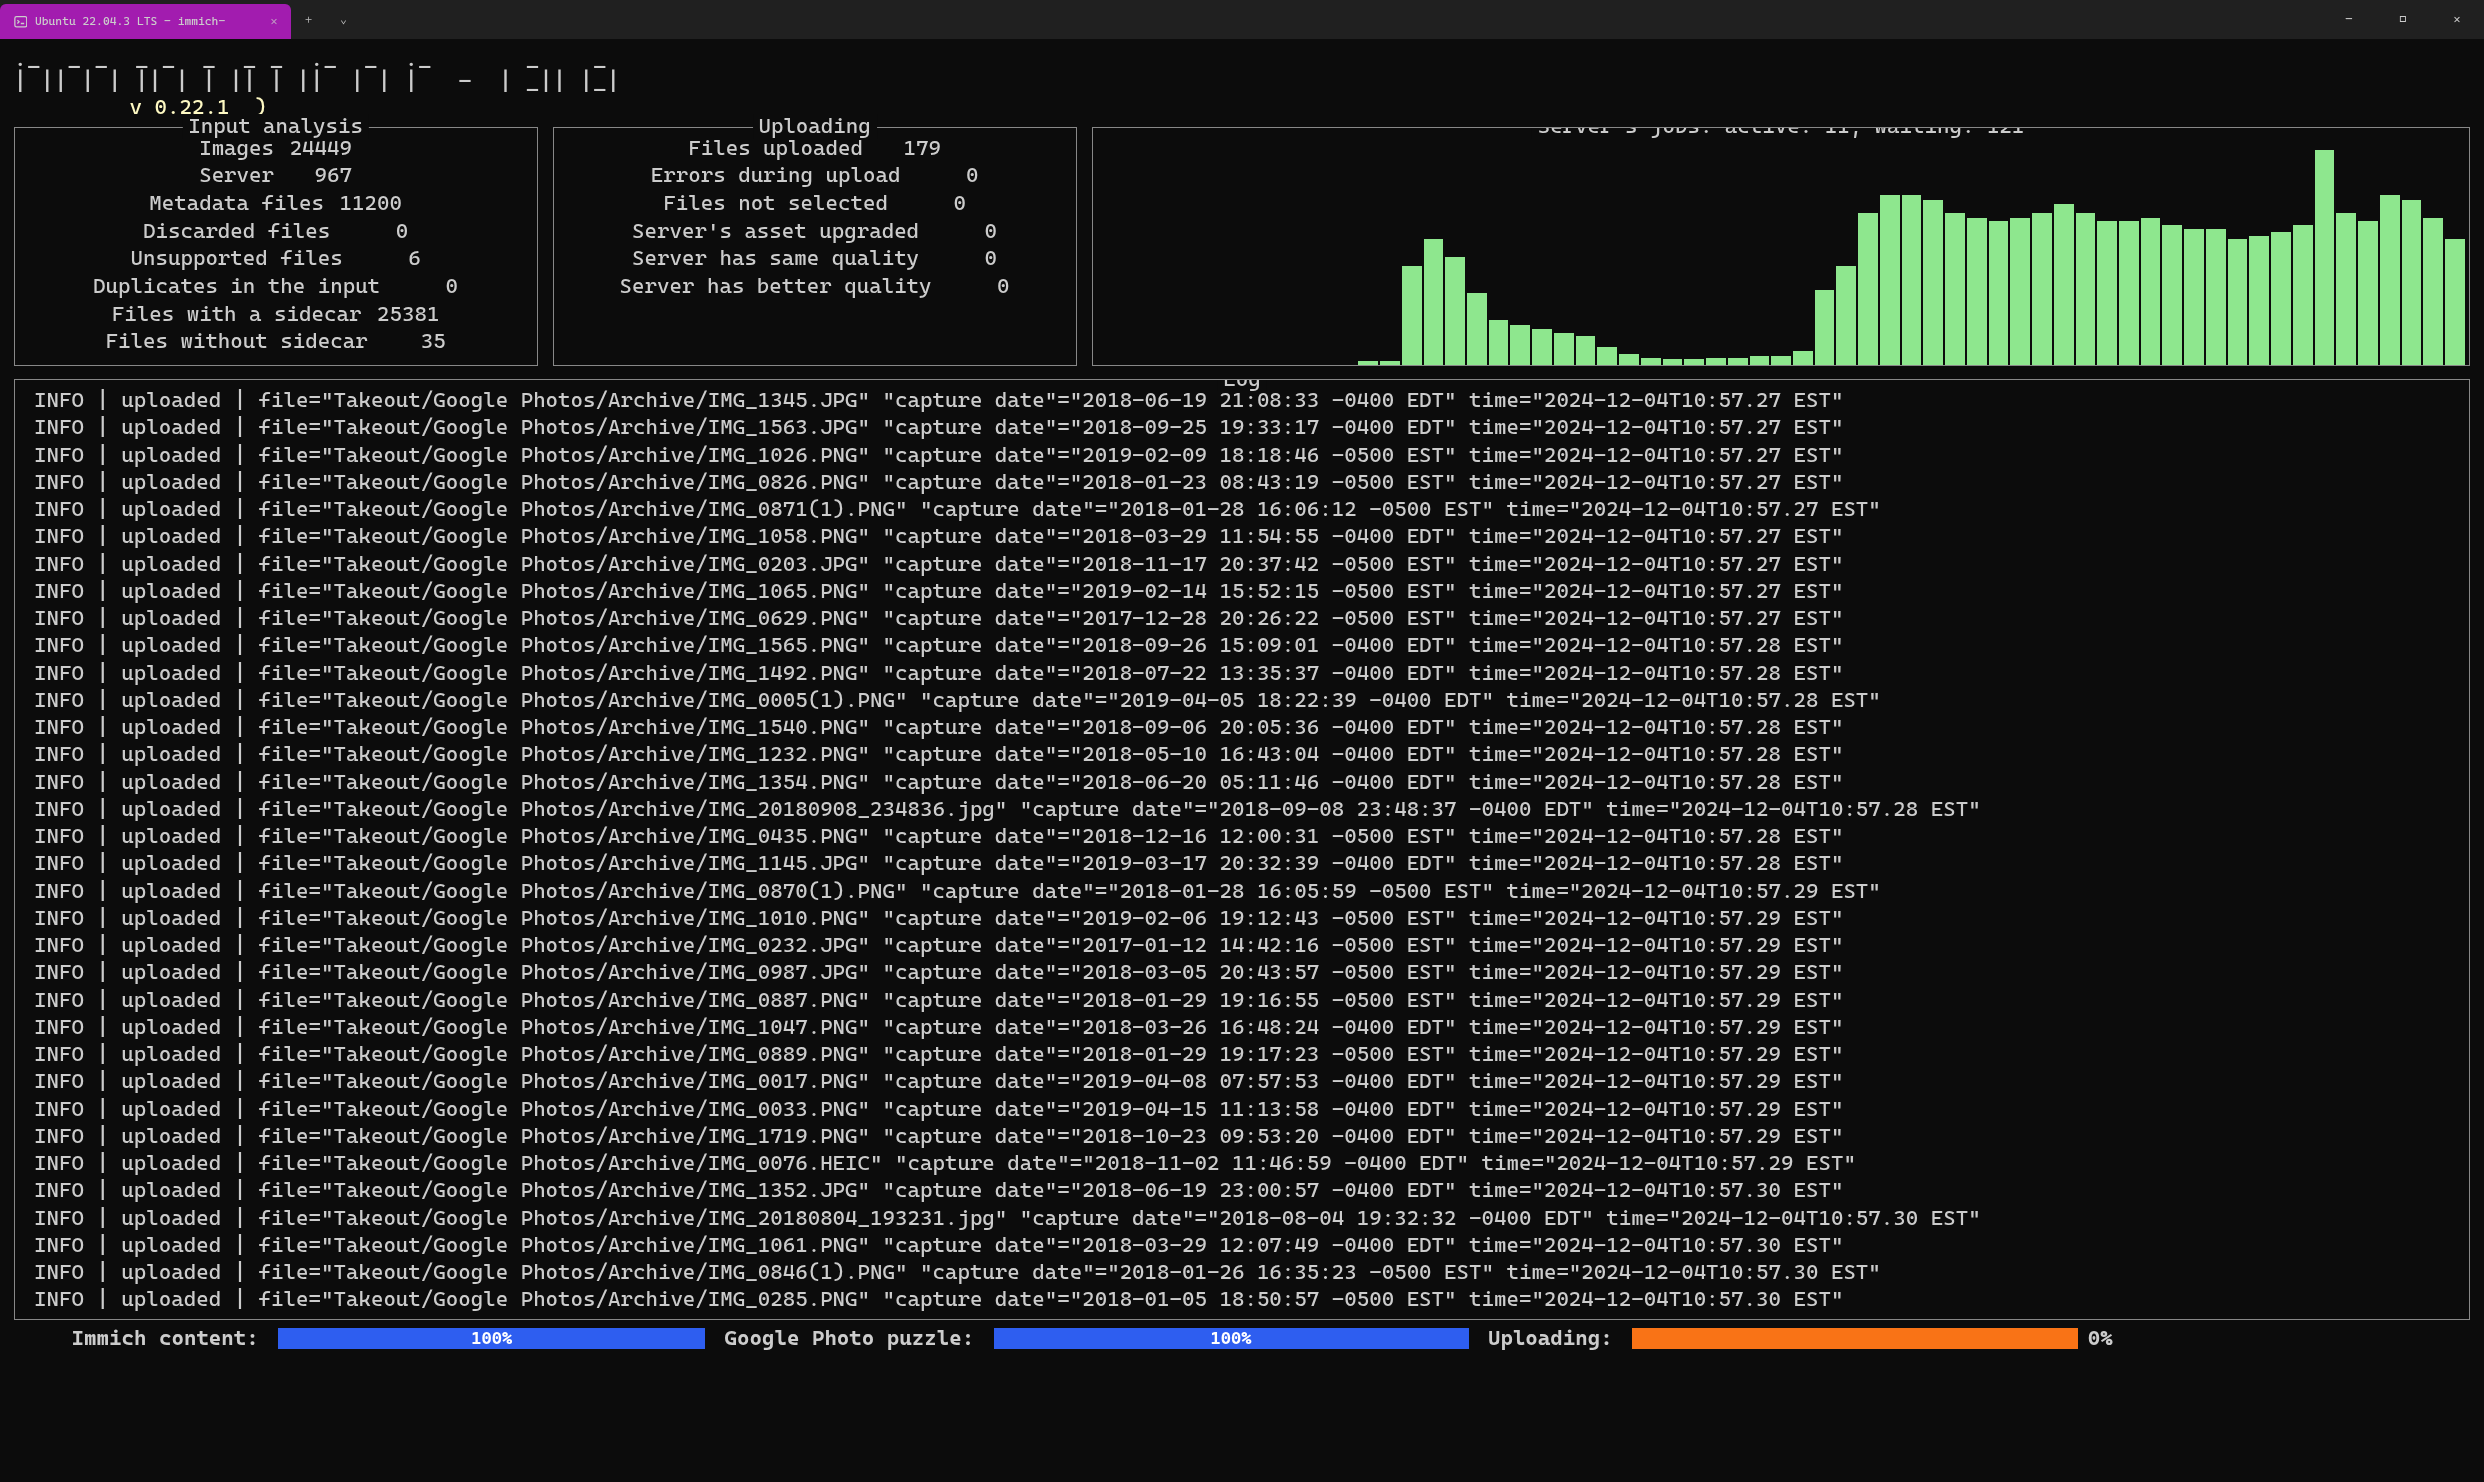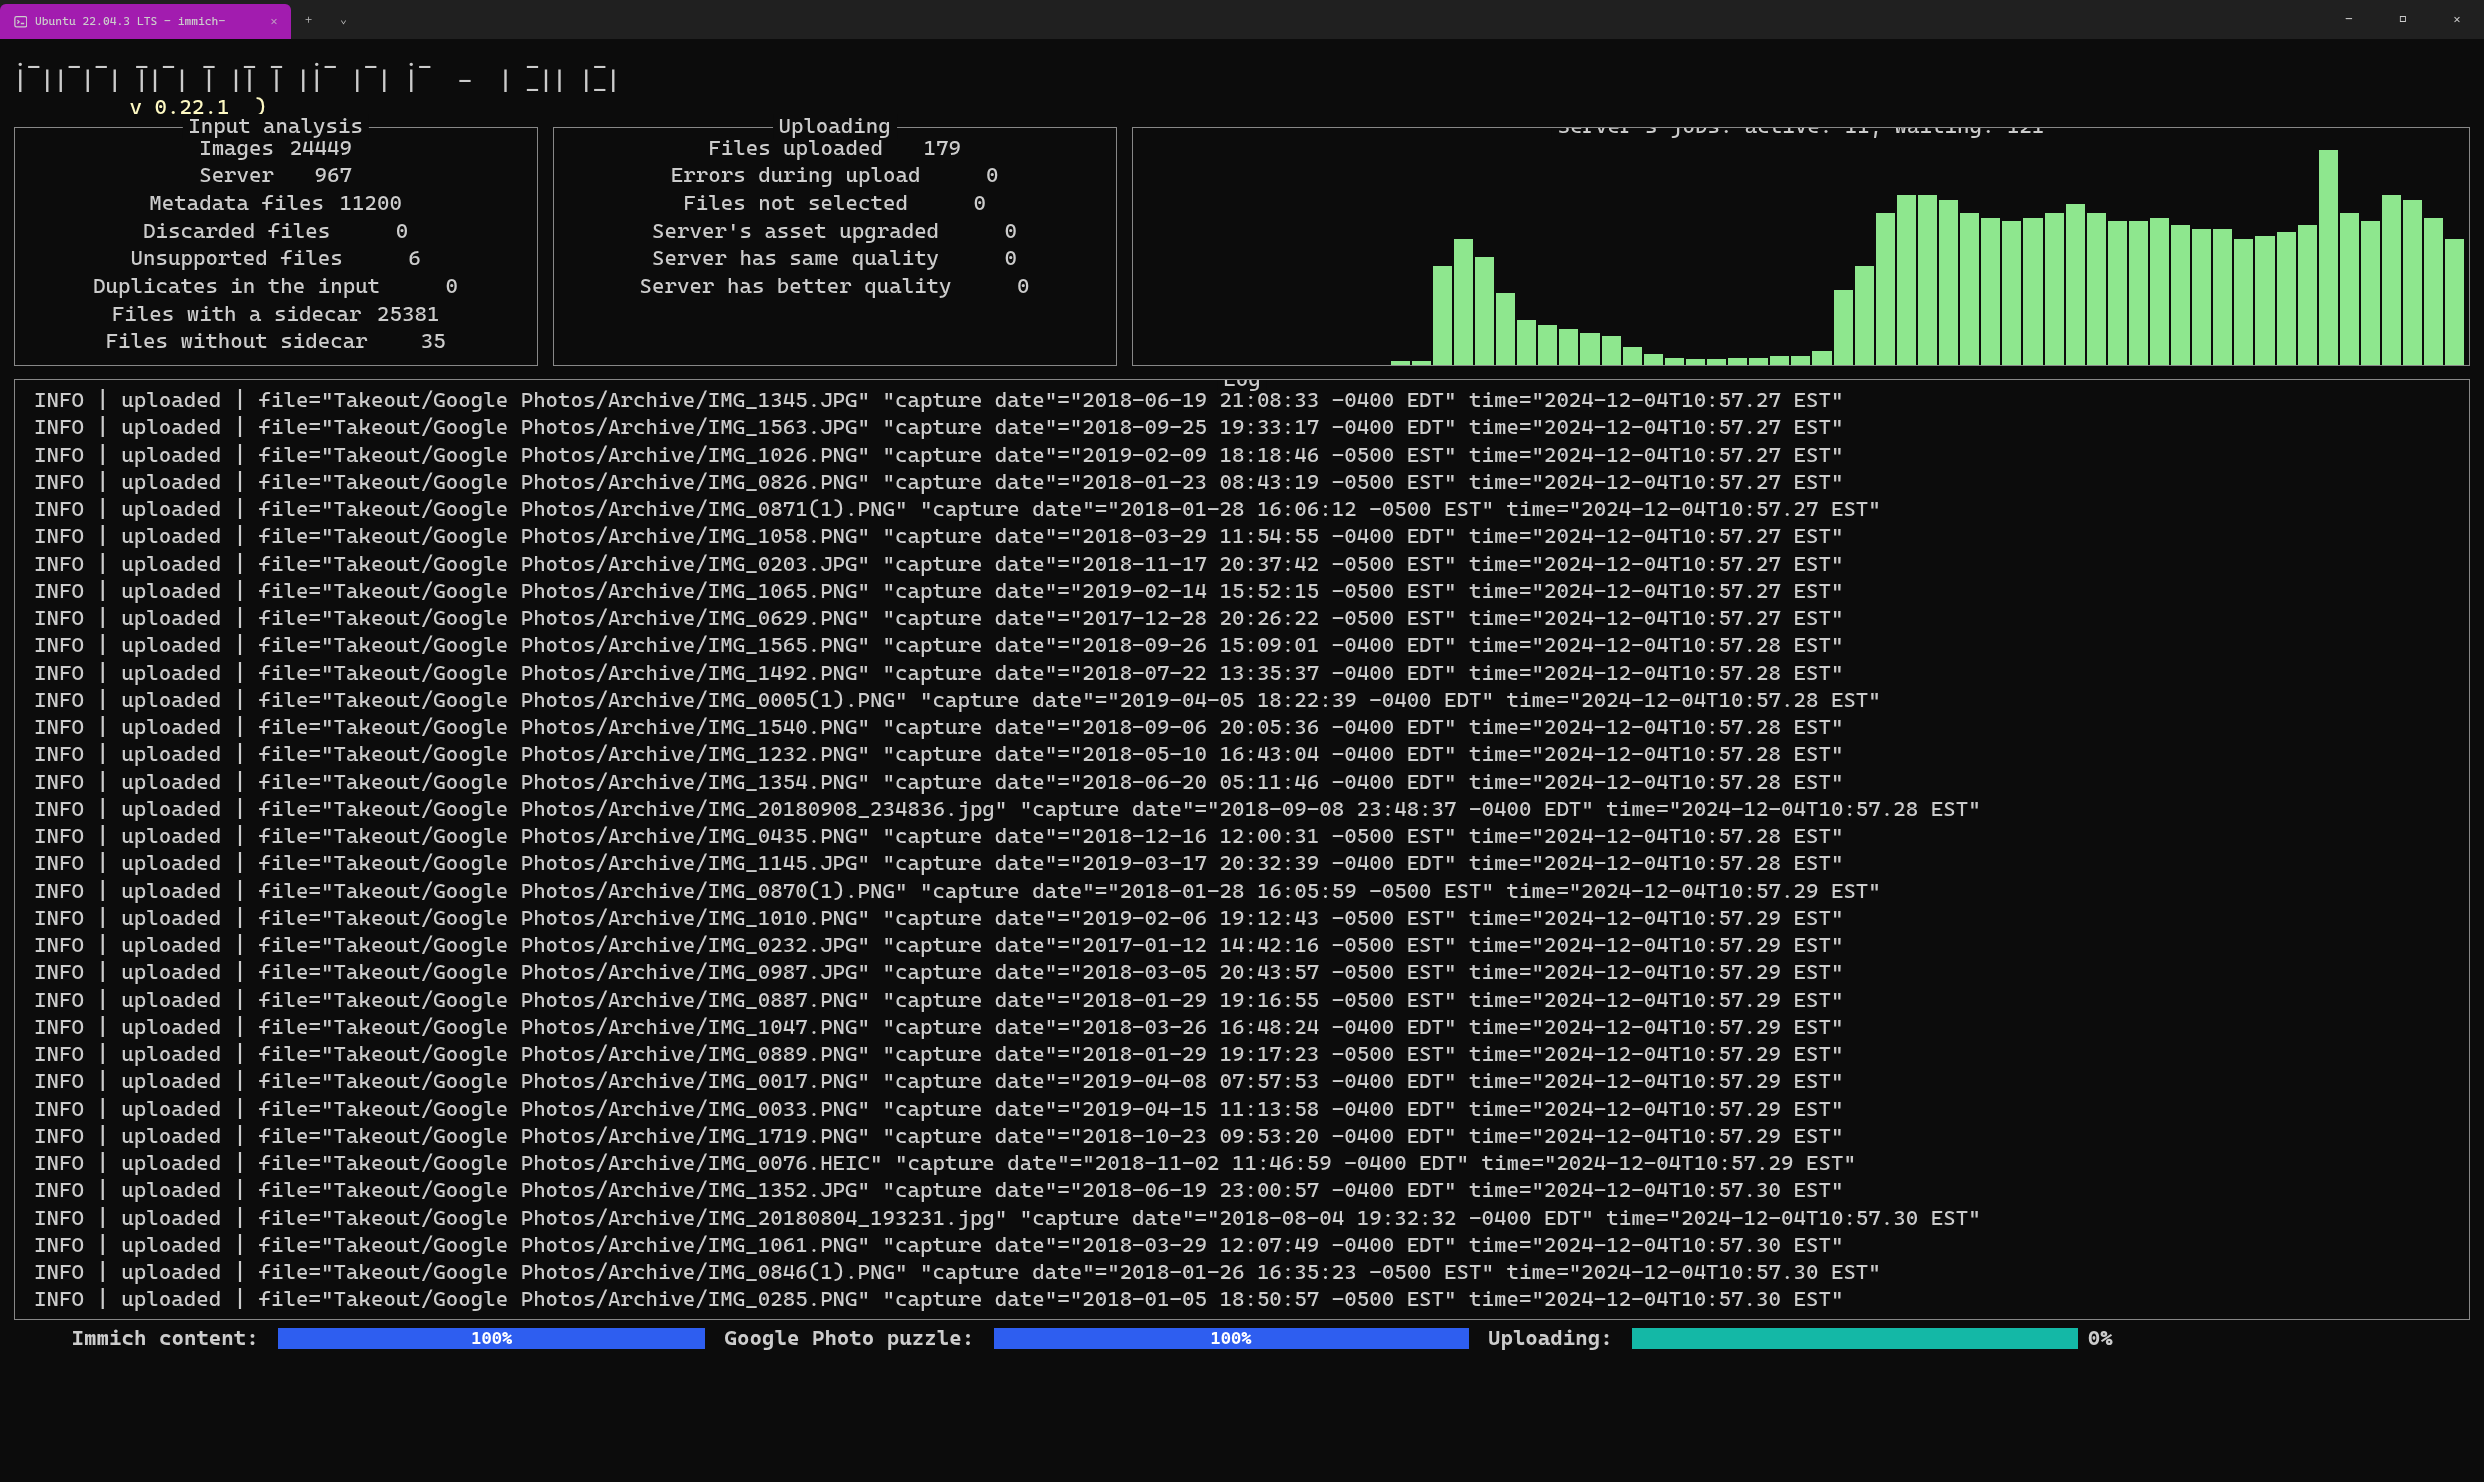--- a/index.html
+++ b/index.html
@@ -59,21 +59,21 @@
     position: absolute;
     top: -13.6px;
     left: 50%;
     transform: translateX(-50%);
     background: #0c0c0c;
     padding: 0 5.8px;
     white-space: nowrap;
     font-size: 21.3px;
   }
   .panel.input { width: 524px; }
-  .panel.upload { width: 564px; }
+  .panel.upload { width: 524px; }
   .panel.jobs { flex: 1; padding: 0; overflow:hidden; }
   .kv { display:flex; justify-content:center; font-size:21.3px; line-height:1.3; }
   .kv span.k { white-space:pre; }
   .kv span.v { text-align:right; min-width: 78px; }
   .chart {
     width:100%; height:100%;
     display:flex; align-items:flex-end;
     padding: 3.9px 3.9px 0 3.9px;
   }
   .bar { background:#8ee78e; flex:1; margin:0 1px; }
@@ -90,21 +90,21 @@
     background:#0c0c0c; padding:0 5.8px; font-size:21.3px;
   }
   .logline { font-size:21.3px; line-height:1.28; white-space:pre; font-family:inherit; }
   .footer {
     display:flex; align-items:center; gap: 19.4px;
     padding: 5.8px 58px 0 58px;
     font-size:21.3px;
     font-weight: bold;
   }
   .footer .label { white-space:pre; }
-  .pbar { height: 21.3px; background:#14b8a6; position:relative; }
+  .pbar { height: 21.3px; background:#f97316; position:relative; }
   .pbar .fill { background:#2e5ef0; height:100%; text-align:center; color:#fff; font-size:17.5px; line-height:21.3px; font-weight:bold; }
   .pbar.immich { width: 427px; }
   .pbar.gpp { width: 475px; }
   .pbar.upl { width: 446px; }
 </style>
 </head>
 <body>
 
 <div class="titlebar">
   <div class="tab">

